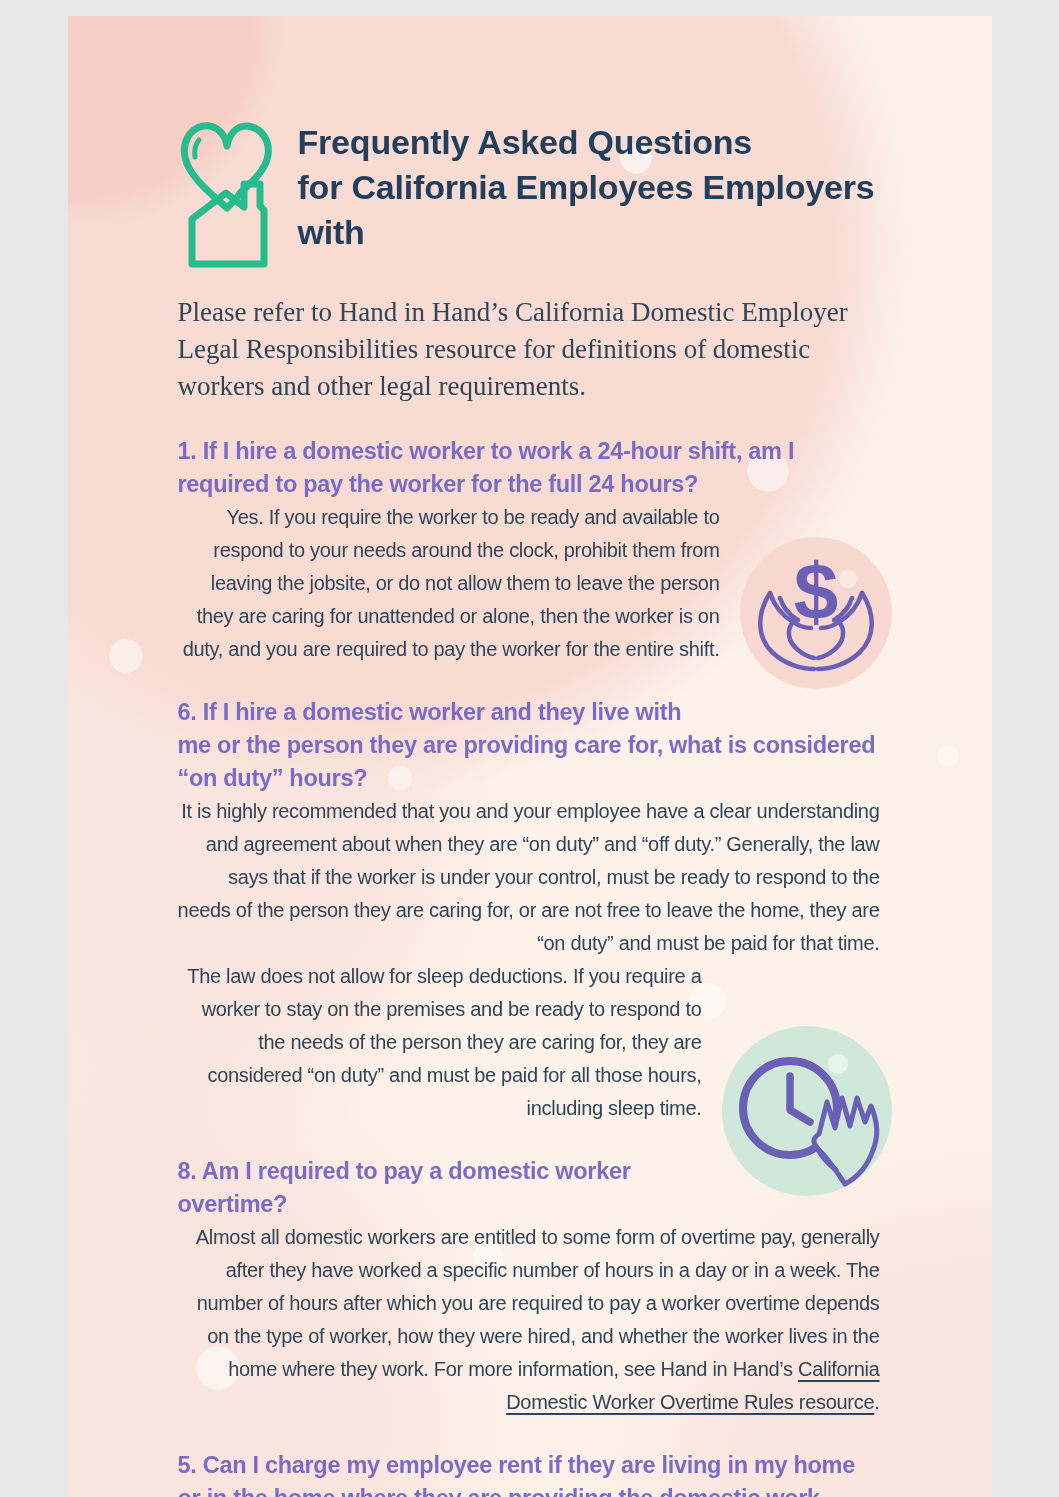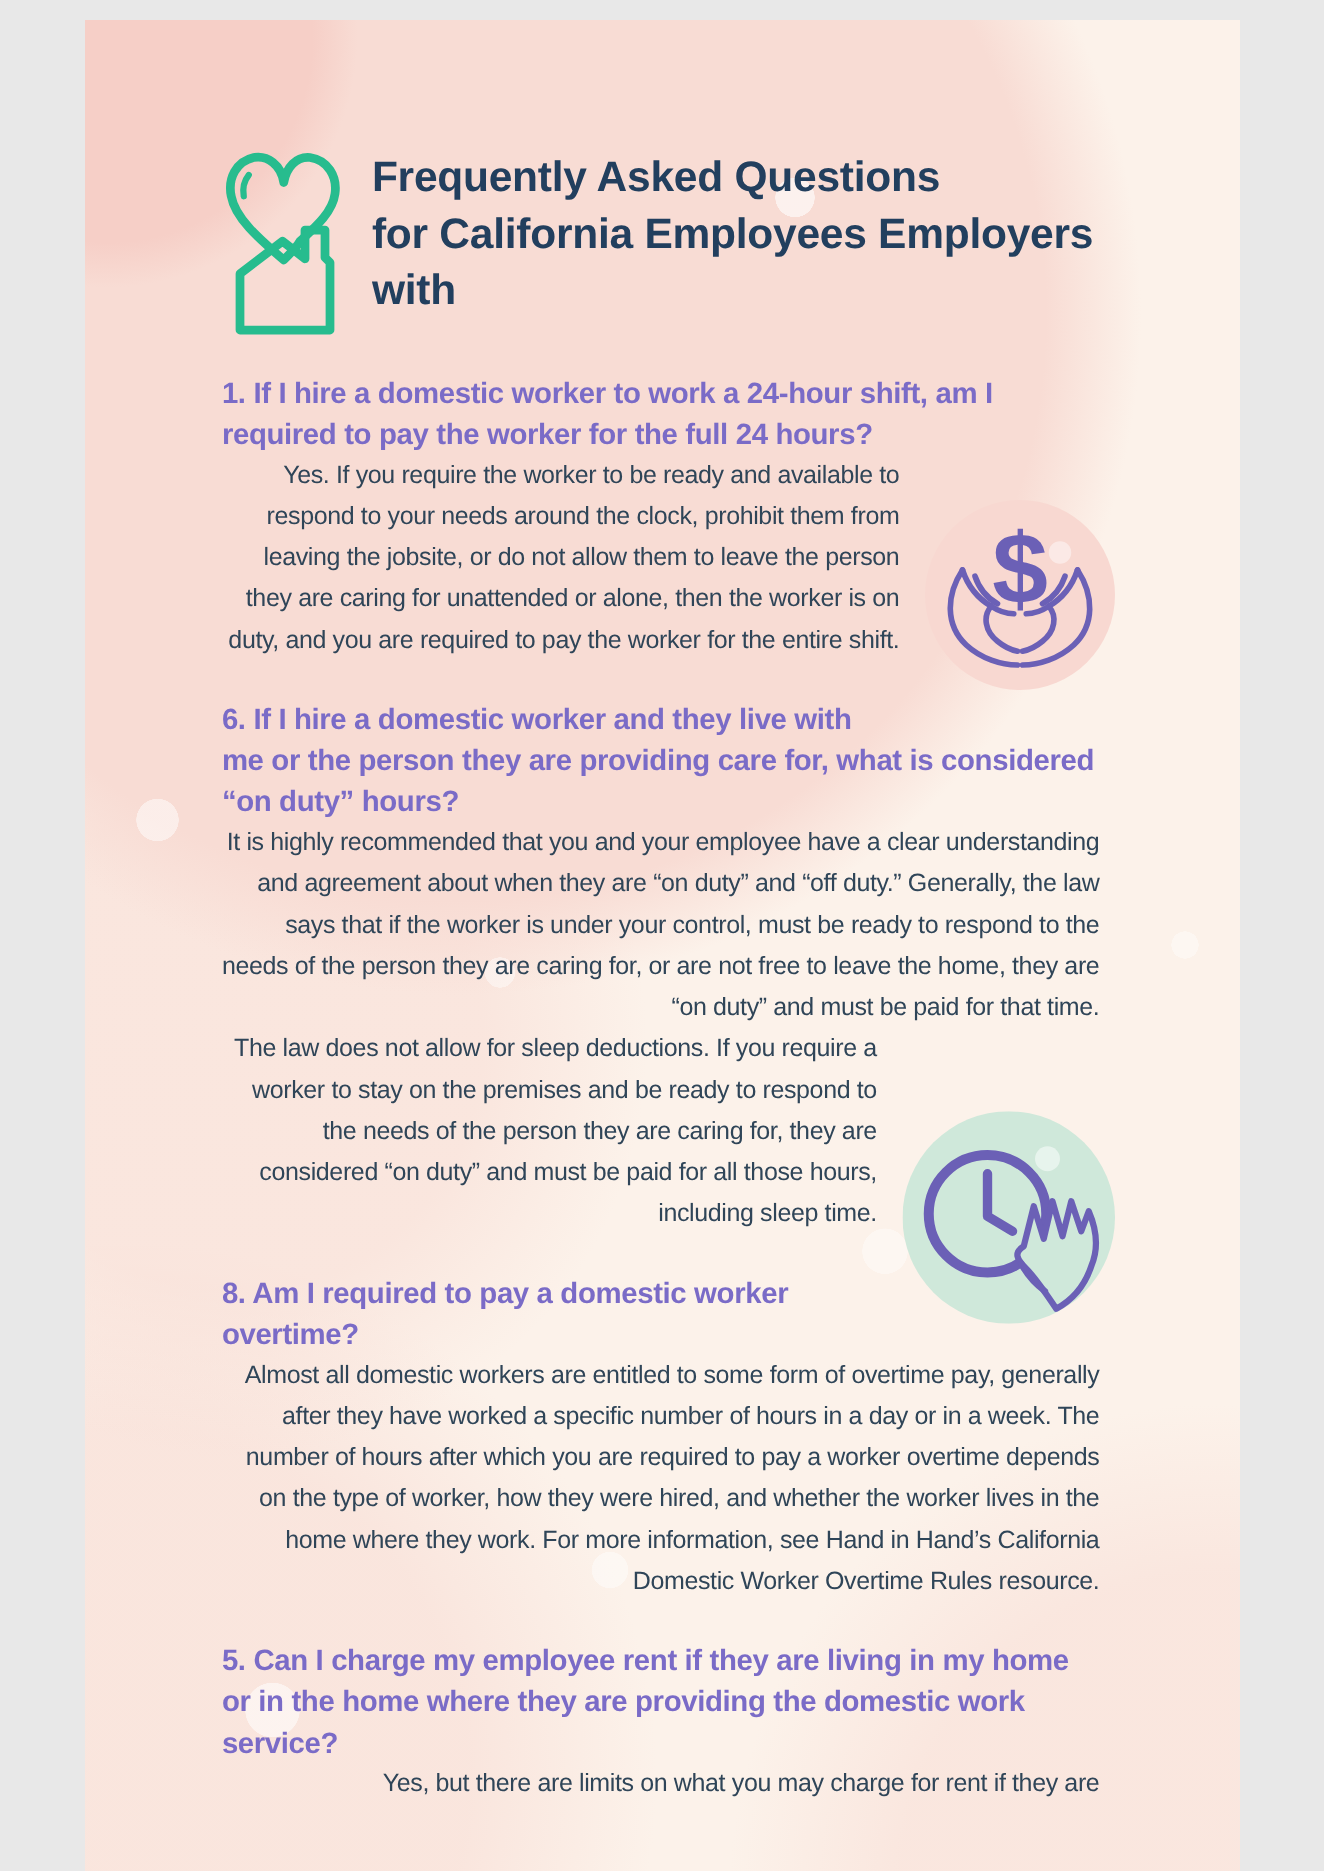--- a/index.html
+++ b/index.html
@@ -78,20 +78,21 @@
   .illus-money{
     width:152px;height:152px;
     margin:36px -12px 10px 20px;
   }
   .illus-clock{
     width:170px;height:170px;
     margin:66px -12px 10px 20px;
   }
   .doc-link{
     color:var(--slate);
+    text-decoration:underline;
     text-underline-offset:4px;
     text-decoration-thickness:1.5px;
     cursor:pointer;
   }
 </style>
 </head>
 <body>
 
 <div class="page">
   <div class="inner">
@@ -106,20 +107,21 @@
         <path d="M21 24 C17 29 16 35 17 41" stroke="#27bc8e" stroke-width="5" stroke-linecap="round" fill="none"></path>
       </svg>
       <h1>
         <span>Frequently Asked Questions</span><br>
         <span>for California Employees Employers with</span><br>
       </h1>
     </header>
 
     <div class="content">
 
+      <p class="intro">Please refer to Hand in Hand’s California Domestic Employer Legal Responsibilities resource for definitions of domestic workers and other legal requirements.</p>
 
       <section class="faq">
         <h2>1. If I hire a domestic worker to work a 24-hour shift, am I required to pay the worker for the full 24 hours?</h2>
         <svg class="illus illus-money" viewBox="0 0 152 152" xmlns="http://www.w3.org/2000/svg">
           <circle cx="76" cy="76" r="76" fill="#f8d8d1"></circle>
           <circle cx="108" cy="42" r="9" fill="#ffffff" opacity="0.45"></circle>
           <text x="76" y="82" text-anchor="middle" font-family="Liberation Sans, sans-serif" font-size="80" font-weight="bold" fill="#6b60b6">$</text>
           <g stroke="#6b60b6" stroke-width="4.5" fill="none" stroke-linecap="round" stroke-linejoin="round">
             <path d="M30 56 C17 76 16 100 33 116 C45 127 61 132 74 132"></path>
             <path d="M30 56 C34 68 41 78 53 85"></path>

